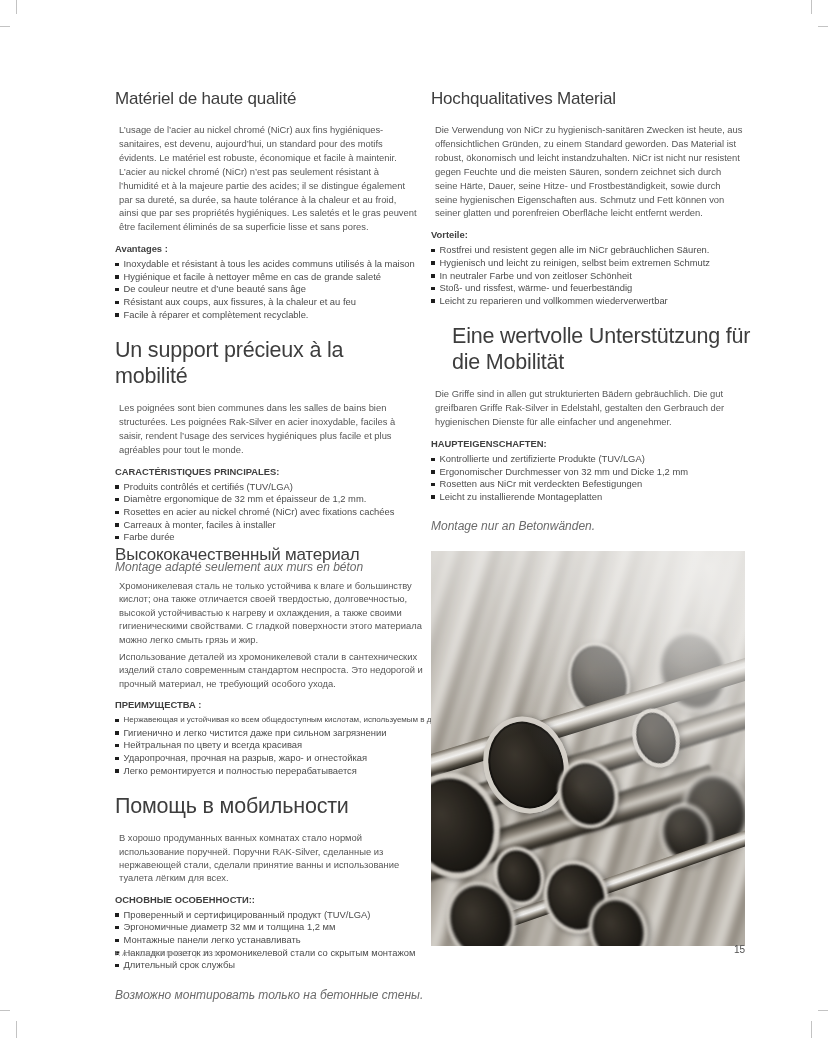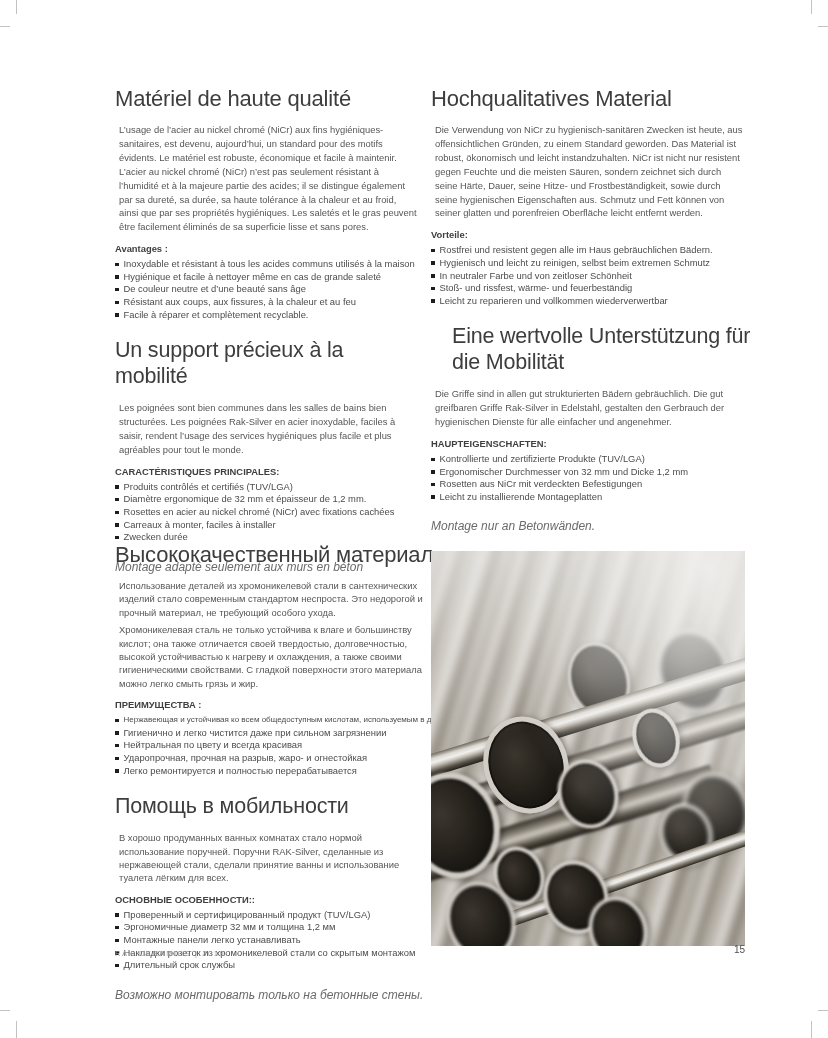--- a/index.html
+++ b/index.html
@@ -10,21 +10,21 @@
   
   .crop{position:absolute;background:#c3c3c3;}
   .crop.v{width:1px;height:14px;}
   .crop.h{width:10px;height:1px;}
 
   .col{position:absolute;}
   .col-fr{left:115px;top:86px;width:306px;}
   .col-de{left:431px;top:86px;width:316px;}
   .col-ru{left:115px;top:542px;width:319px;}
 
-  .h1{font-size:22px;line-height:25px;font-weight:400;color:#3d3d3d;
+  .h1{font-size:17px;line-height:25px;font-weight:400;color:#3d3d3d;
       letter-spacing:-0.2px;margin:0 0 12px 0;}
   .bodytext{font-size:9.4px;line-height:13.9px;color:#565656;margin:4px;}
   .col-ru .bodytext{line-height:13.4px;}
   .list-title{font-size:9.4px;font-weight:700;color:#3f3f3f;margin:9px 0 4px 0;}
   .blist{list-style:none;margin:0;padding:0;}
   .blist li{display:flex;align-items:flex-start;font-size:9.4px;line-height:12.6px;color:#4c4c4c;}
   .blist li::before{content:"";width:3.5px;height:3.5px;background:#1e1e1e;margin:4.5px 5px 0 0;flex:none;}
   .blist li.small{font-size:8px;line-height:12.6px;white-space:nowrap;}
   .h2{font-size:21.5px;line-height:26px;font-weight:400;color:#3d3d3d;
       letter-spacing:-0.2px;margin:16px 0 12px 0;}
@@ -100,52 +100,52 @@
       <li>Facile à réparer et complètement recyclable.</li>
     </ul>
     <h2 class="h2">Un support précieux à la mobilité</h2>
     <p class="bodytext">Les poignées sont bien communes dans les salles de bains bien structurées. Les poignées Rak-Silver en acier inoxydable, faciles à saisir, rendent l’usage des services hygiéniques plus facile et plus agréables pour tout le monde.</p>
     <p class="list-title">CARACTÉRISTIQUES PRINCIPALES:</p>
     <ul class="blist">
       <li>Produits contrôlés et certifiés (TUV/LGA)</li>
       <li>Diamètre ergonomique de 32 mm et épaisseur de 1,2 mm.</li>
       <li>Rosettes en acier au nickel chromé (NiCr) avec fixations cachées</li>
       <li>Carreaux à monter, faciles à installer</li>
-      <li>Zwecken durée</li>
+      <li>Farbe durée</li>
     </ul>
     <p class="note">Montage adapté seulement aux murs en béton</p>
   </div>
 
   <div class="col col-de">
     <h1 class="h1">Hochqualitatives Material</h1>
     <p class="bodytext">Die Verwendung von NiCr zu hygienisch-sanitären Zwecken ist heute, aus offensichtlichen Gründen, zu einem Standard geworden. Das Material ist robust, ökonomisch und leicht instandzuhalten. NiCr ist nicht nur resistent gegen Feuchte und die meisten Säuren, sondern zeichnet sich durch seine Härte, Dauer, seine Hitze- und Frostbeständigkeit, sowie durch seine hygienischen Eigenschaften aus. Schmutz und Fett können von seiner glatten und porenfreien Oberfläche leicht entfernt werden.</p>
     <p class="list-title">Vorteile:</p>
     <ul class="blist">
-      <li>Rostfrei und resistent gegen alle im Haus gebräuchlichen Bädern.</li>
+      <li>Rostfrei und resistent gegen alle im NiCr gebräuchlichen Säuren.</li>
       <li>Hygienisch und leicht zu reinigen, selbst beim extremen Schmutz</li>
       <li>In neutraler Farbe und von zeitloser Schönheit</li>
       <li>Stoß- und rissfest, wärme- und feuerbeständig</li>
       <li>Leicht zu reparieren und vollkommen wiederverwertbar</li>
     </ul>
     <h2 class="h2 wrap" style="width:302px;margin-left:21px;">Eine wertvolle Unterstützung für die Mobilität</h2>
     <p class="bodytext">Die Griffe sind in allen gut strukturierten Bädern gebräuchlich. Die gut greifbaren Griffe Rak-Silver in Edelstahl, gestalten den Gerbrauch der hygienischen Dienste für alle einfacher und angenehmer.</p>
     <p class="list-title">HAUPTEIGENSCHAFTEN:</p>
     <ul class="blist">
       <li>Kontrollierte und zertifizierte Produkte (TUV/LGA)</li>
       <li>Ergonomischer Durchmesser von 32 mm und Dicke 1,2 mm</li>
       <li>Rosetten aus NiCr mit verdeckten Befestigungen</li>
       <li>Leicht zu installierende Montageplatten</li>
     </ul>
     <p class="note">Montage nur an Betonwänden.</p>
   </div>
 
   <div class="col col-ru">
     <h1 class="h1">Высококачественный материал</h1>
+    <p class="bodytext">Хромоникелевая сталь не только устойчива к влаге и большинству кислот; она также отличается своей твердостью, долговечностью, высокой устойчивастью к нагреву и охлаждения, а также своими гигиеническими свойствами. С гладкой поверхности этого материала можно легко смыть грязь и жир.</p>
     <p class="bodytext">Использование деталей из хромоникелевой стали в сантехнических изделий стало современным стандартом неспроста. Это недорогой и прочный материал, не требующий особого ухода.</p>
-    <p class="bodytext">Хромоникелевая сталь не только устойчива к влаге и большинству кислот; она также отличается своей твердостью, долговечностью, высокой устойчивастью к нагреву и охлаждения, а также своими гигиеническими свойствами. С гладкой поверхности этого материала можно легко смыть грязь и жир.</p>
     <p class="list-title">ПРЕИМУЩЕСТВА :</p>
     <ul class="blist">
       <li class="small">Нержавеющая и устойчивая ко всем общедоступным кислотам, используемым в домашних условиях</li>
       <li>Гигиенично и легко чистится даже при сильном загрязнении</li>
       <li>Нейтральная по цвету и всегда красивая</li>
       <li>Ударопрочная, прочная на разрыв, жаро- и огнестойкая</li>
       <li>Легко ремонтируется и полностью перерабатывается</li>
     </ul>
     <h2 class="h2">Помощь в мобильности</h2>
     <p class="bodytext">В хорошо продуманных ванных комнатах стало нормой использование поручней. Поручни RAK-Silver, сделанные из нержавеющей стали, сделали принятие ванны и использование туалета лёгким для всех.</p>

